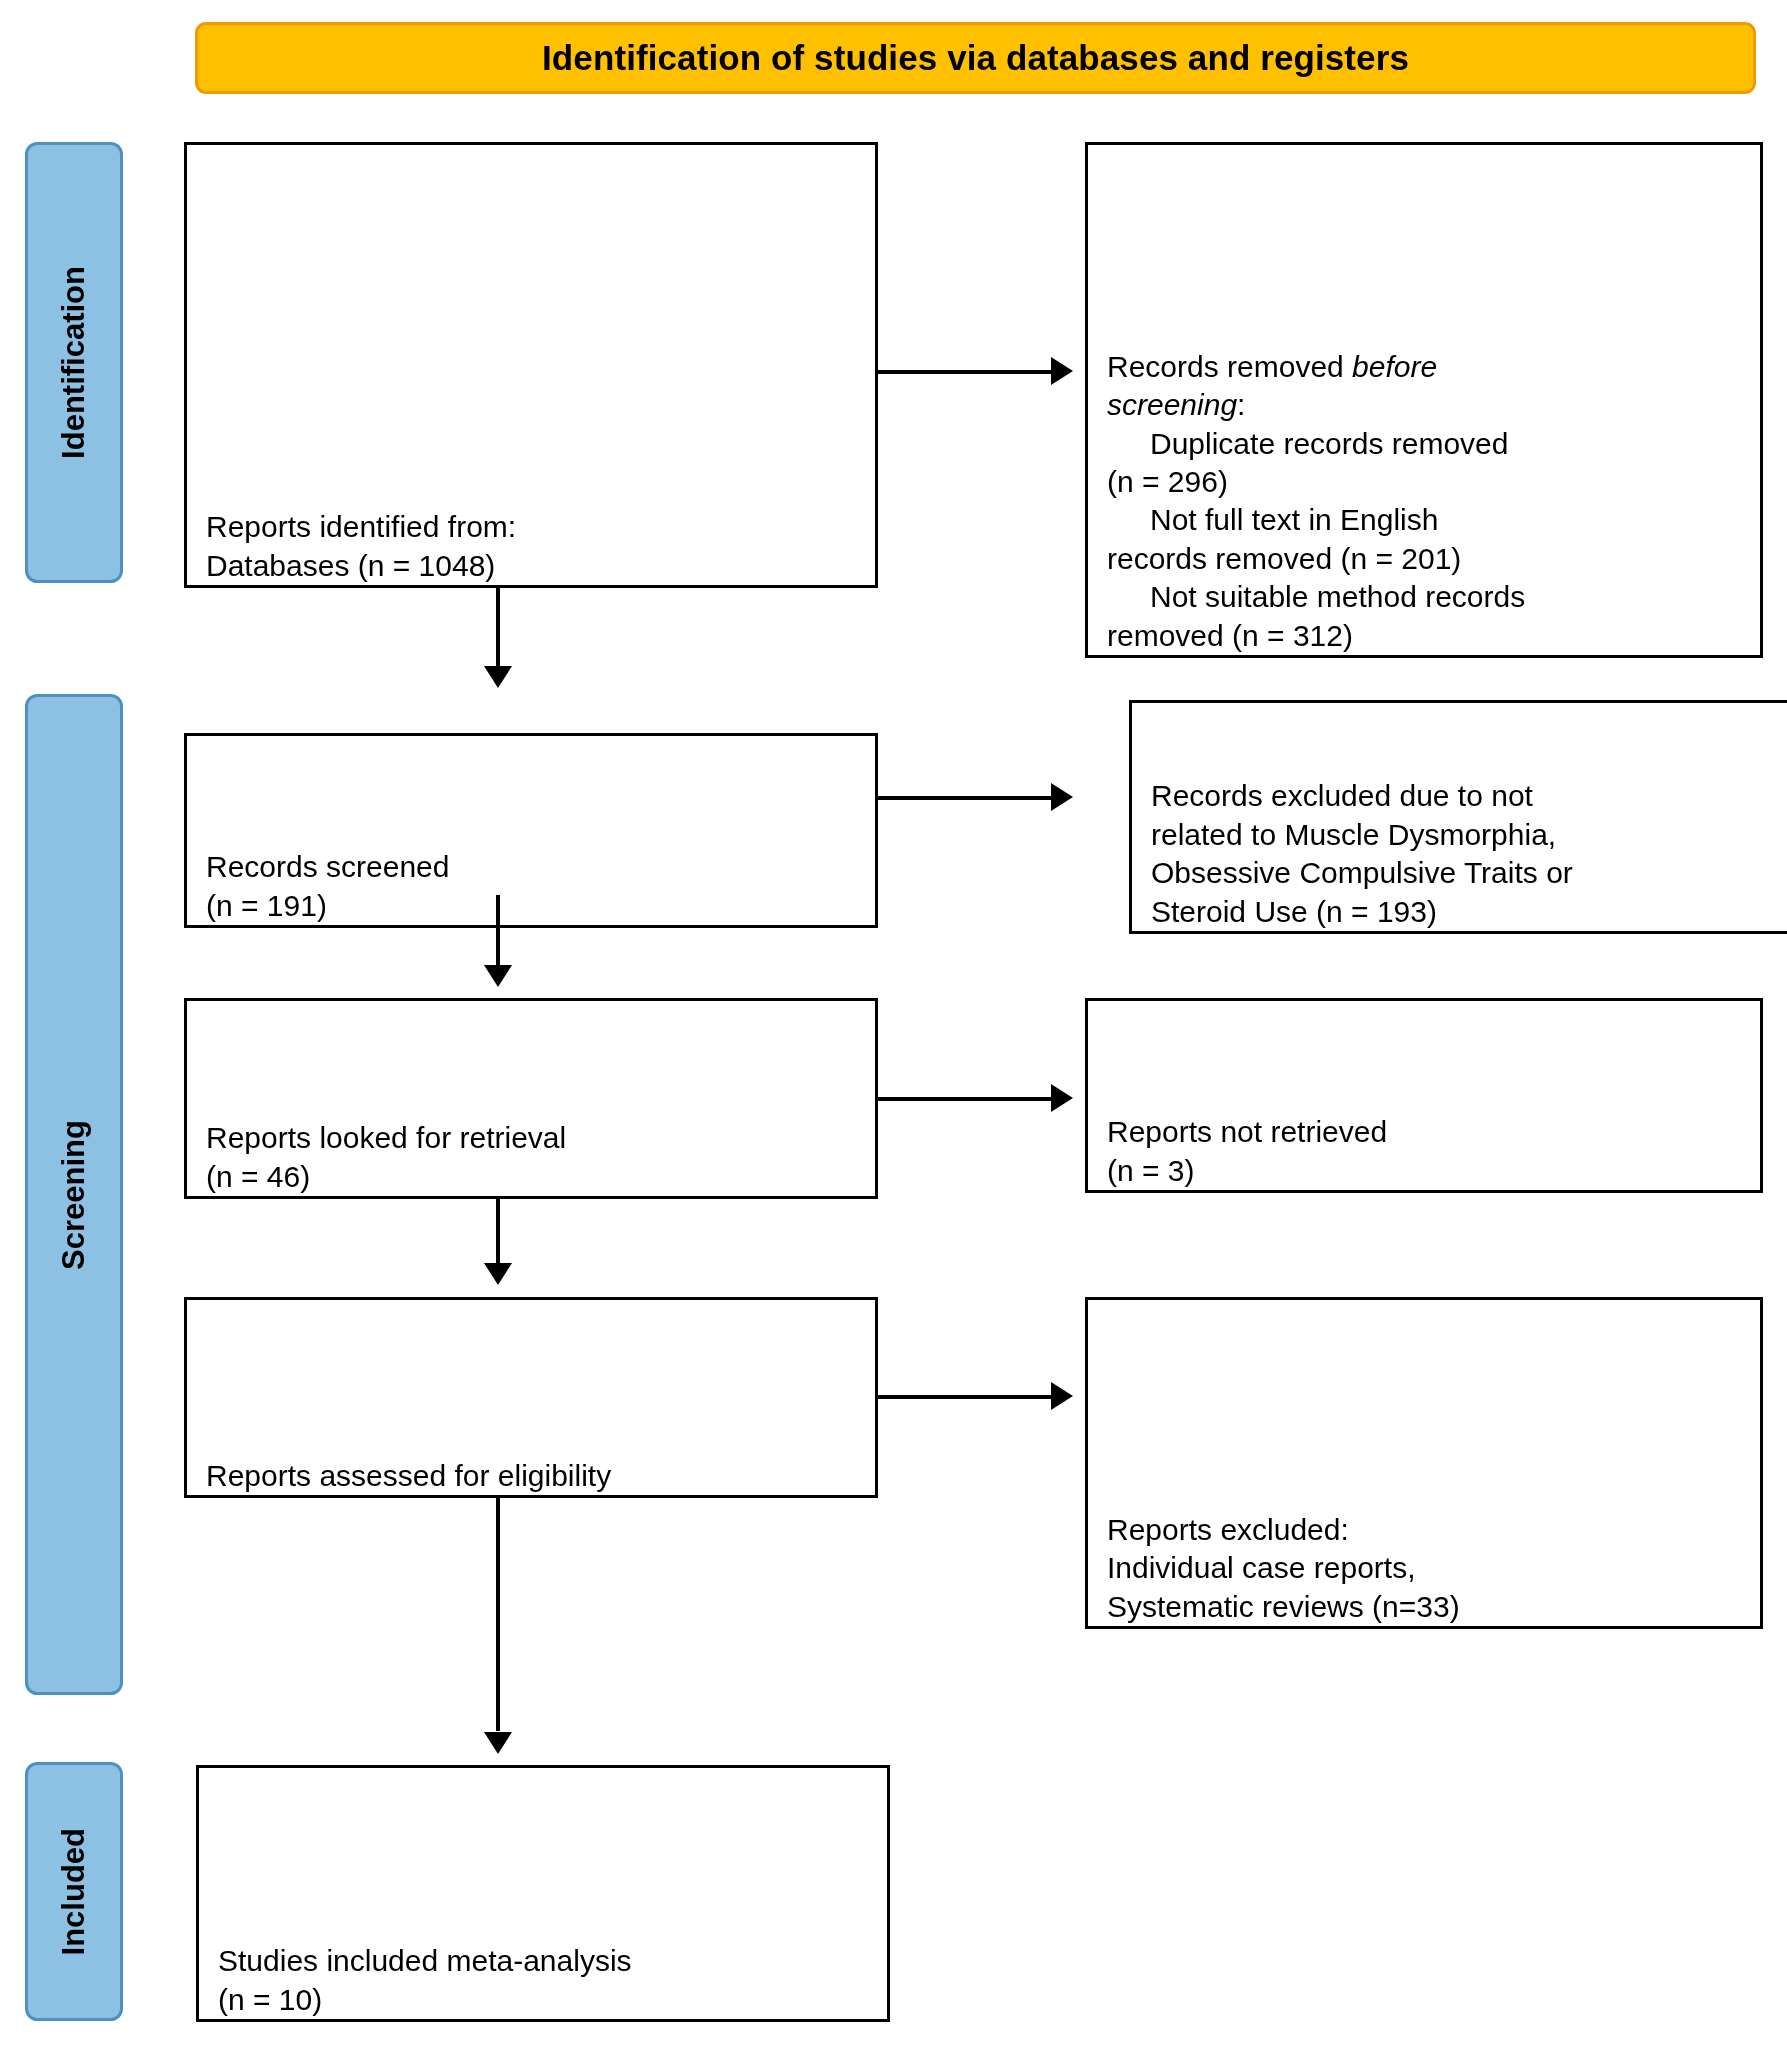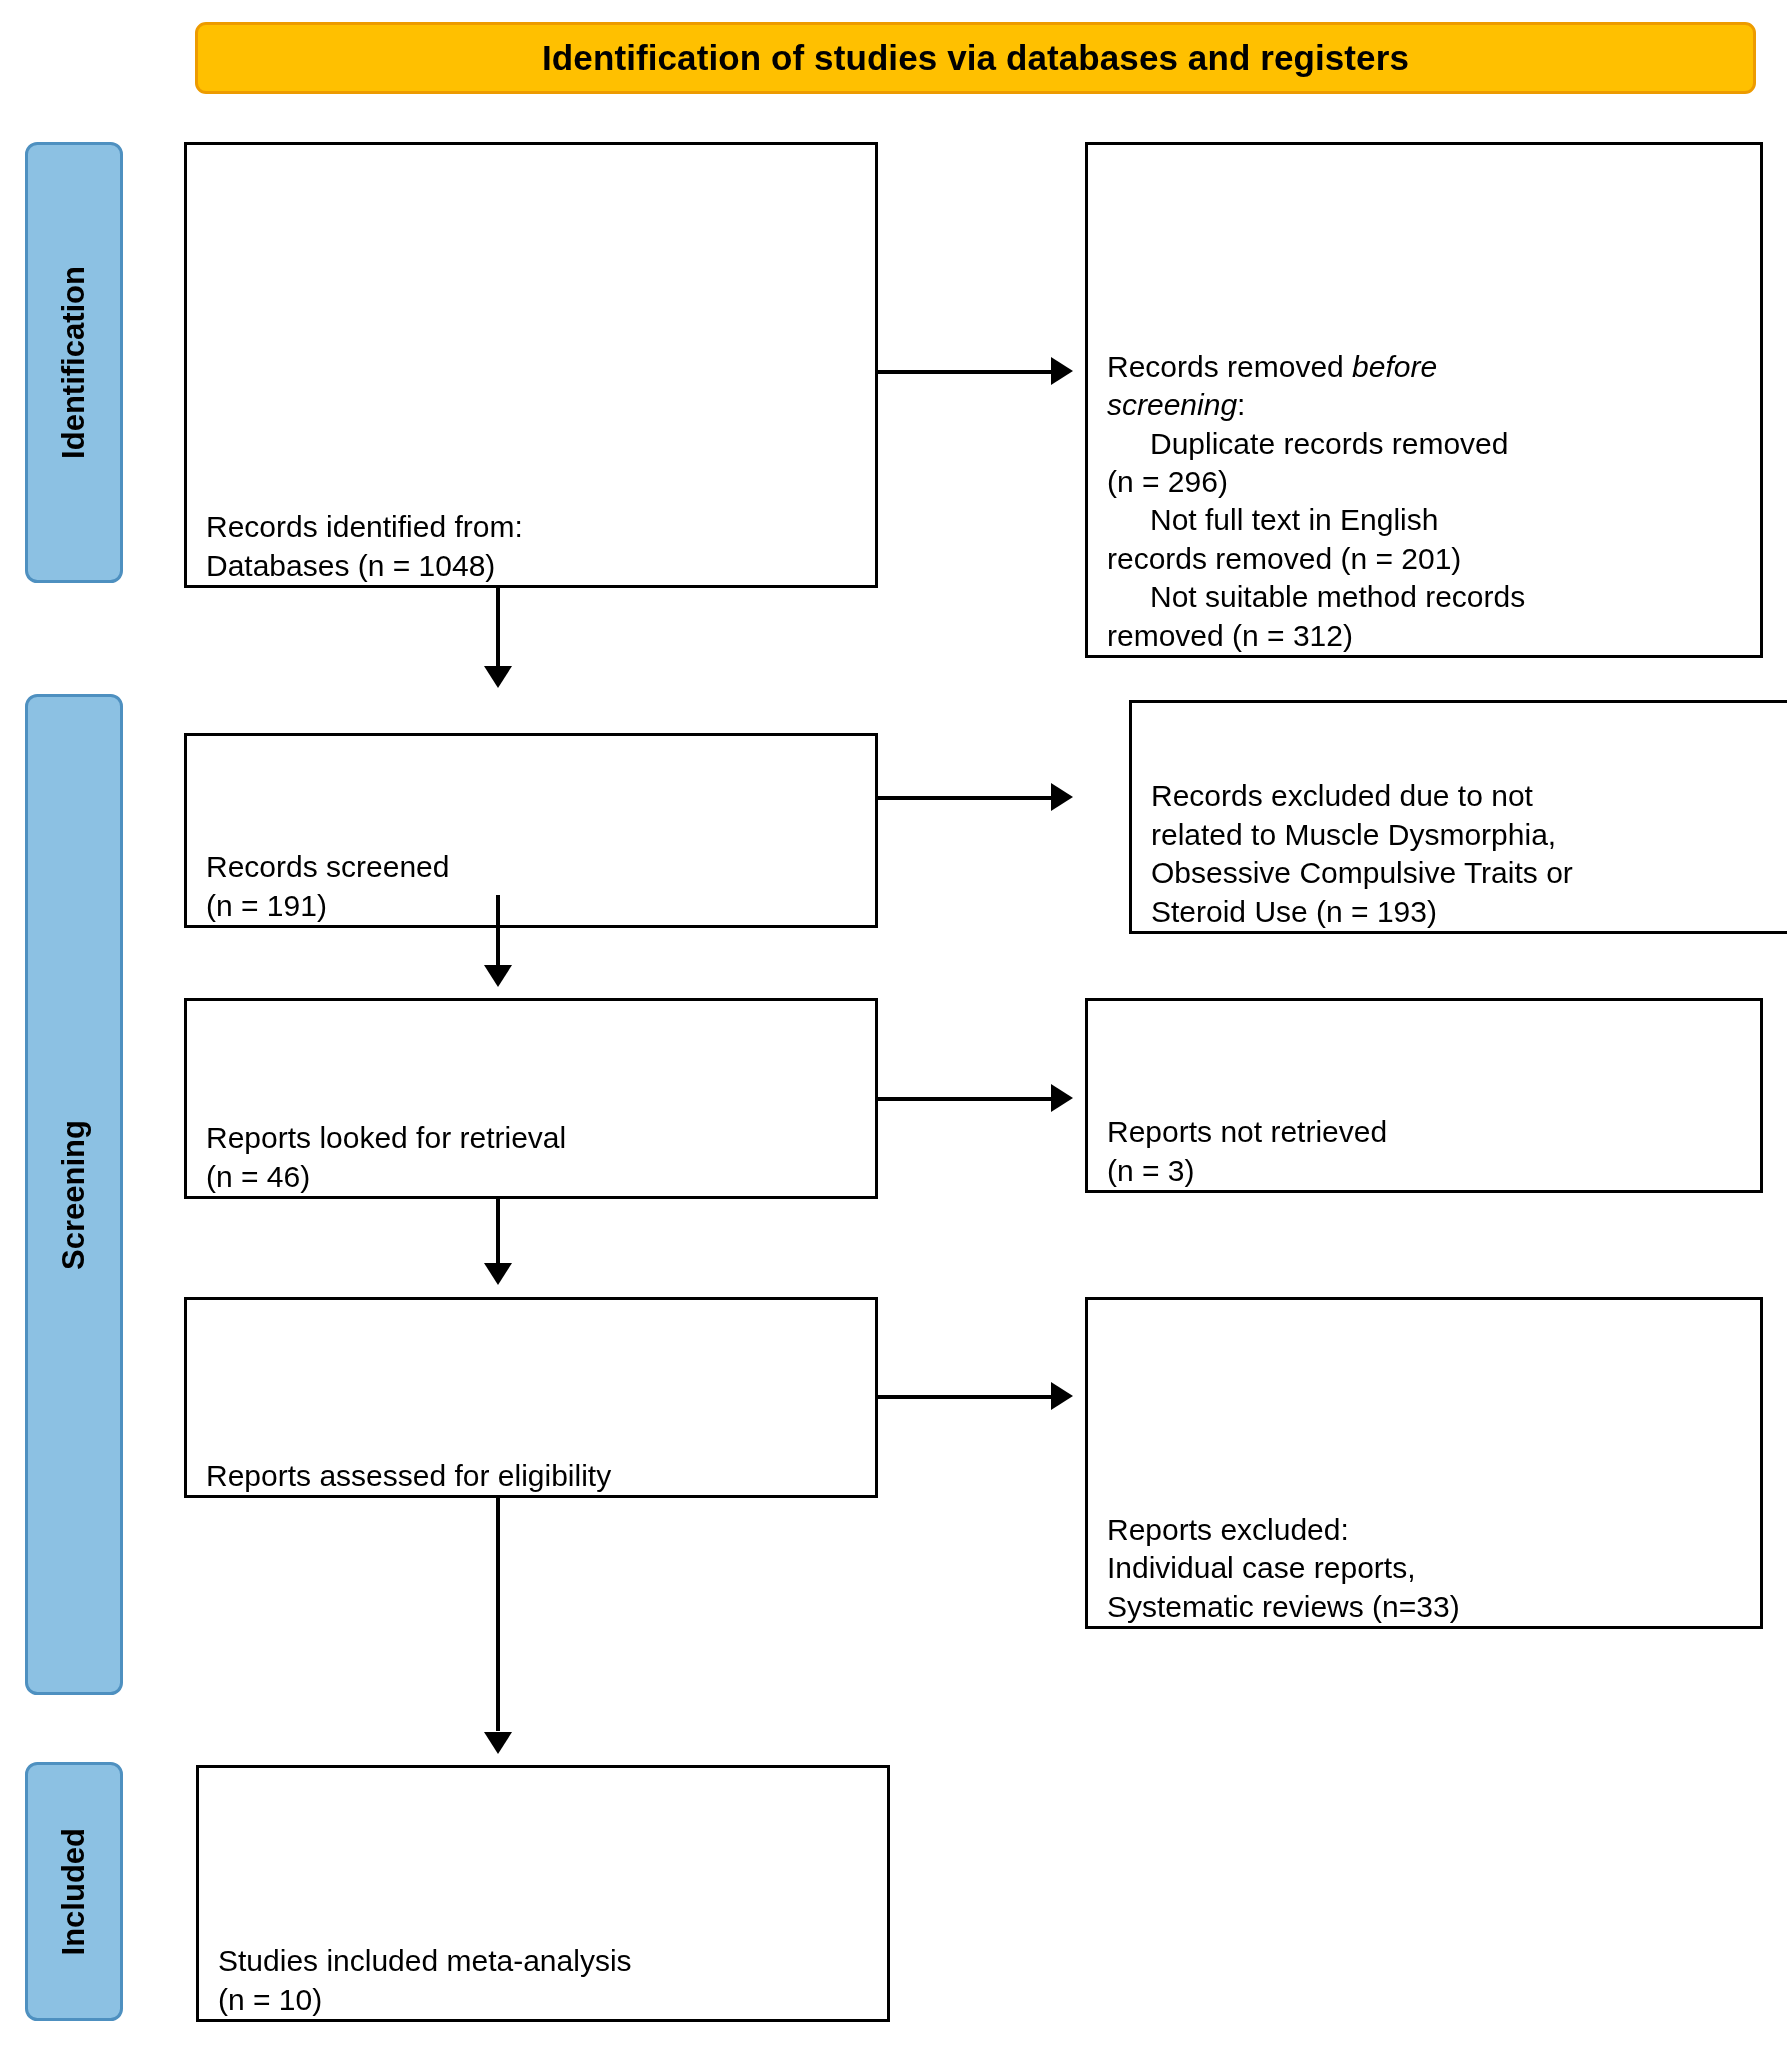--- a/index.html
+++ b/index.html
@@ -126,21 +126,21 @@
     <span>Identification</span>
   </div>
   <div class="stage-bar" id="stage-screening">
     <span>Screening</span>
   </div>
   <div class="stage-bar" id="stage-included">
     <span>Included</span>
   </div>
 
   <div class="box" id="box-identified">
-    <p>Records identified from:</p>
+    <p>Reports identified from:</p>
     <p>Databases (n = 1048)</p>
   </div>
 
   <div class="box" id="box-removed">
     <p><span>Records removed </span><em>before</em></p>
     <p><em>screening</em><span>:</span></p>
     <p class="indent">Duplicate records removed</p>
     <p>(n = 296)</p>
     <p class="indent">Not full text in English</p>
     <p>records removed (n = 201)</p>

